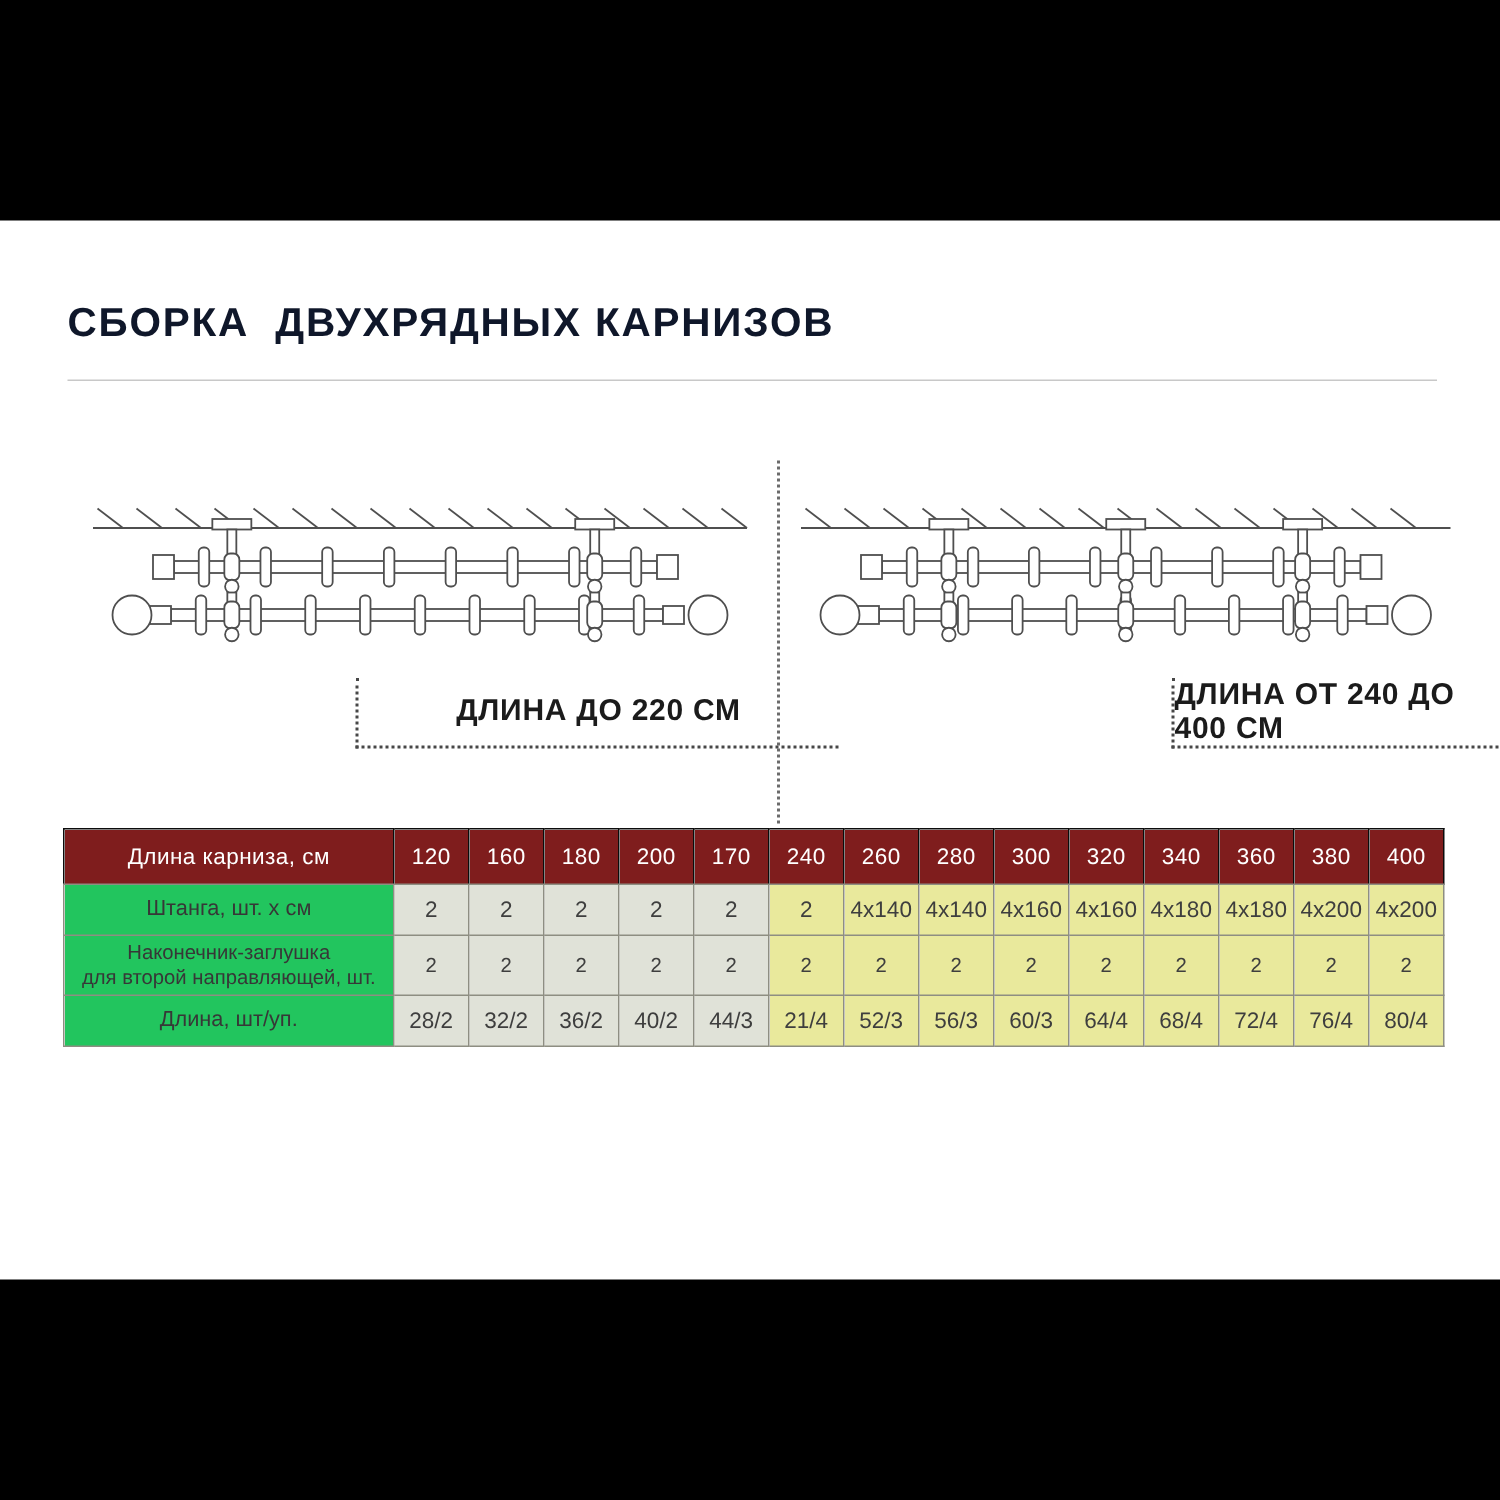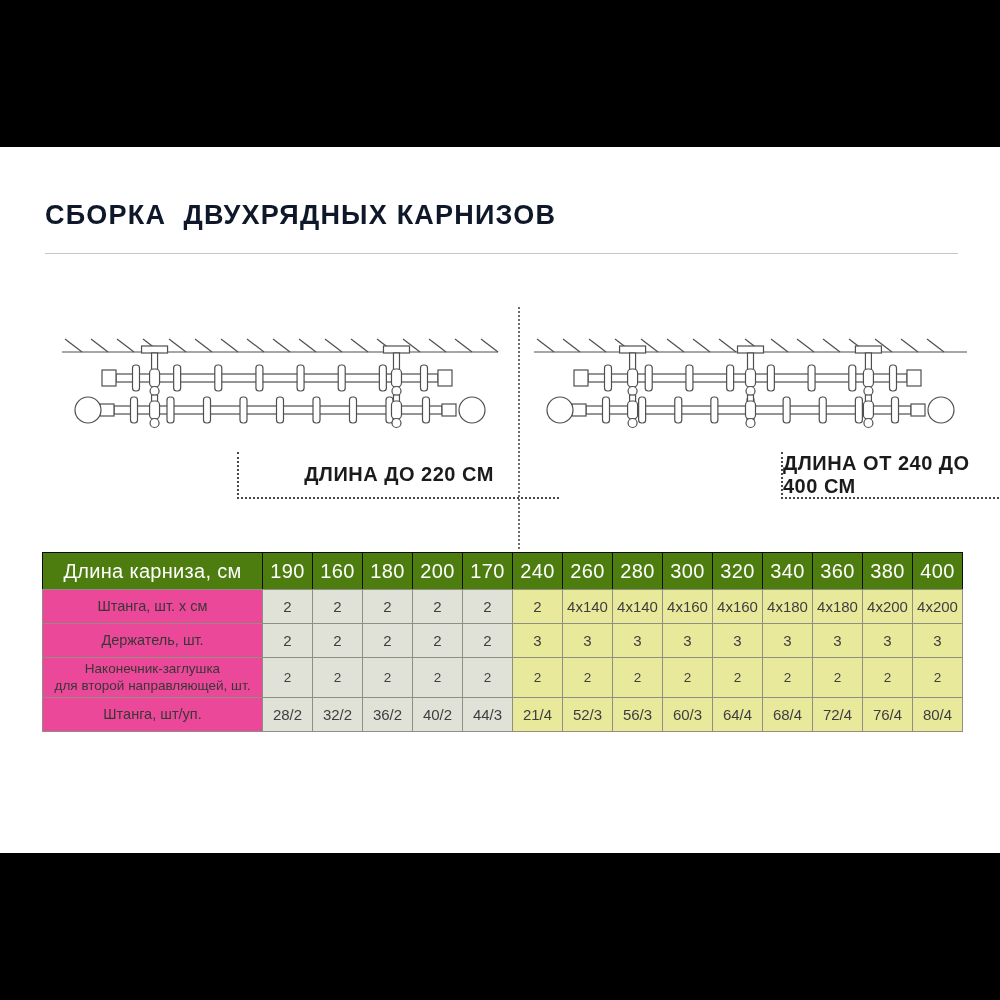--- a/index.html
+++ b/index.html
@@ -40,25 +40,25 @@
   table.parts{
     position:absolute;left:42px;top:552px;
     border-collapse:collapse;table-layout:fixed;
     font-size:15px;color:#3e3e3e;
   }
   table.parts td, table.parts th{
     border:1px solid #8e8e82;text-align:center;vertical-align:middle;
     padding:0;font-weight:normal;overflow:hidden;
   }
   table.parts thead th{
-    background:#4d7c0f;color:#ffffff;border-color:#0c0c0c;
-    border-bottom-color:#8e8e82;height:36px;font-size:20px;letter-spacing:.3px;
+    background:#7f1d1d;color:#ffffff;border-color:#0c0c0c;
+    border-bottom-color:#8e8e82;height:36px;font-size:15px;letter-spacing:.3px;
   }
   table.parts td.row-label{
-    background:#ec4899;color:#373737;height:33px;
+    background:#22c55e;color:#373737;height:33px;
     white-space:pre-line;line-height:1.2;font-size:14.5px;
   }
   table.parts tr.tall td{height:39px;font-size:13.5px;}
   table.parts td.g1{background:#e0e2d8;}
   table.parts td.g2{background:#e9e99c;}
 
   svg .ln{stroke:#4f4f4f;stroke-width:1.2;fill:none;}
   svg .shp{stroke:#4f4f4f;stroke-width:1.2;fill:#ffffff;}
 </style>
 </head>
@@ -217,21 +217,21 @@
       <col style="width: 50px;">
       <col style="width: 50px;">
       <col style="width: 50px;">
       <col style="width: 50px;">
       <col style="width: 50px;">
       <col style="width: 50px;">
     </colgroup>
   <thead>
       <tr>
         <th>Длина карниза, см</th>
-        <th>190</th>
+        <th>120</th>
         <th>160</th>
         <th>180</th>
         <th>200</th>
         <th>170</th>
         <th>240</th>
         <th>260</th>
         <th>280</th>
         <th>300</th>
         <th>320</th>
         <th>340</th>
@@ -251,57 +251,40 @@
         <td class="g2">2</td>
         <td class="g2">4x140</td>
         <td class="g2">4x140</td>
         <td class="g2">4x160</td>
         <td class="g2">4x160</td>
         <td class="g2">4x180</td>
         <td class="g2">4x180</td>
         <td class="g2">4x200</td>
         <td class="g2">4x200</td>
       </tr>
-      <tr>
-        <td class="row-label">Держатель, шт.</td>
-        <td class="g1">2</td>
-        <td class="g1">2</td>
-        <td class="g1">2</td>
-        <td class="g1">2</td>
-        <td class="g1">2</td>
-        <td class="g2">3</td>
-        <td class="g2">3</td>
-        <td class="g2">3</td>
-        <td class="g2">3</td>
-        <td class="g2">3</td>
-        <td class="g2">3</td>
-        <td class="g2">3</td>
-        <td class="g2">3</td>
-        <td class="g2">3</td>
-      </tr>
       <tr class="tall">
         <td class="row-label">Наконечник-заглушка
 для второй направляющей, шт.</td>
         <td class="g1">2</td>
         <td class="g1">2</td>
         <td class="g1">2</td>
         <td class="g1">2</td>
         <td class="g1">2</td>
         <td class="g2">2</td>
         <td class="g2">2</td>
         <td class="g2">2</td>
         <td class="g2">2</td>
         <td class="g2">2</td>
         <td class="g2">2</td>
         <td class="g2">2</td>
         <td class="g2">2</td>
         <td class="g2">2</td>
       </tr>
       <tr>
-        <td class="row-label">Штанга, шт/уп.</td>
+        <td class="row-label">Длина, шт/уп.</td>
         <td class="g1">28/2</td>
         <td class="g1">32/2</td>
         <td class="g1">36/2</td>
         <td class="g1">40/2</td>
         <td class="g1">44/3</td>
         <td class="g2">21/4</td>
         <td class="g2">52/3</td>
         <td class="g2">56/3</td>
         <td class="g2">60/3</td>
         <td class="g2">64/4</td>

